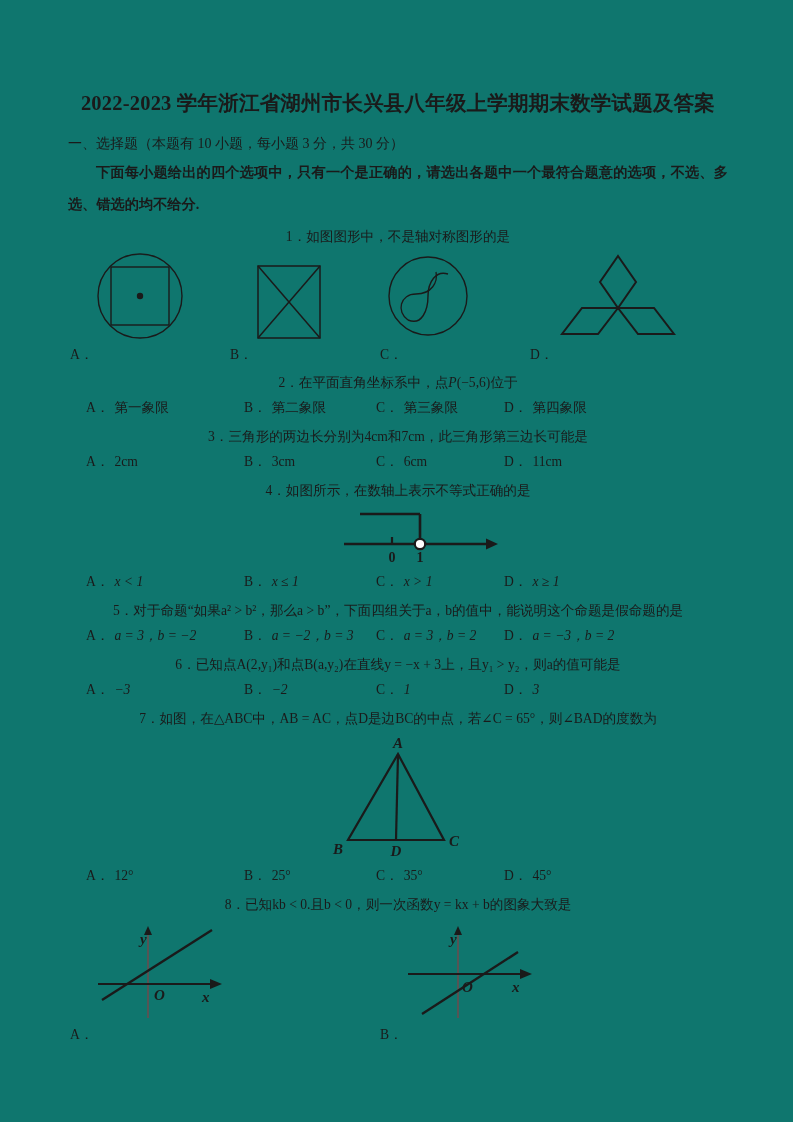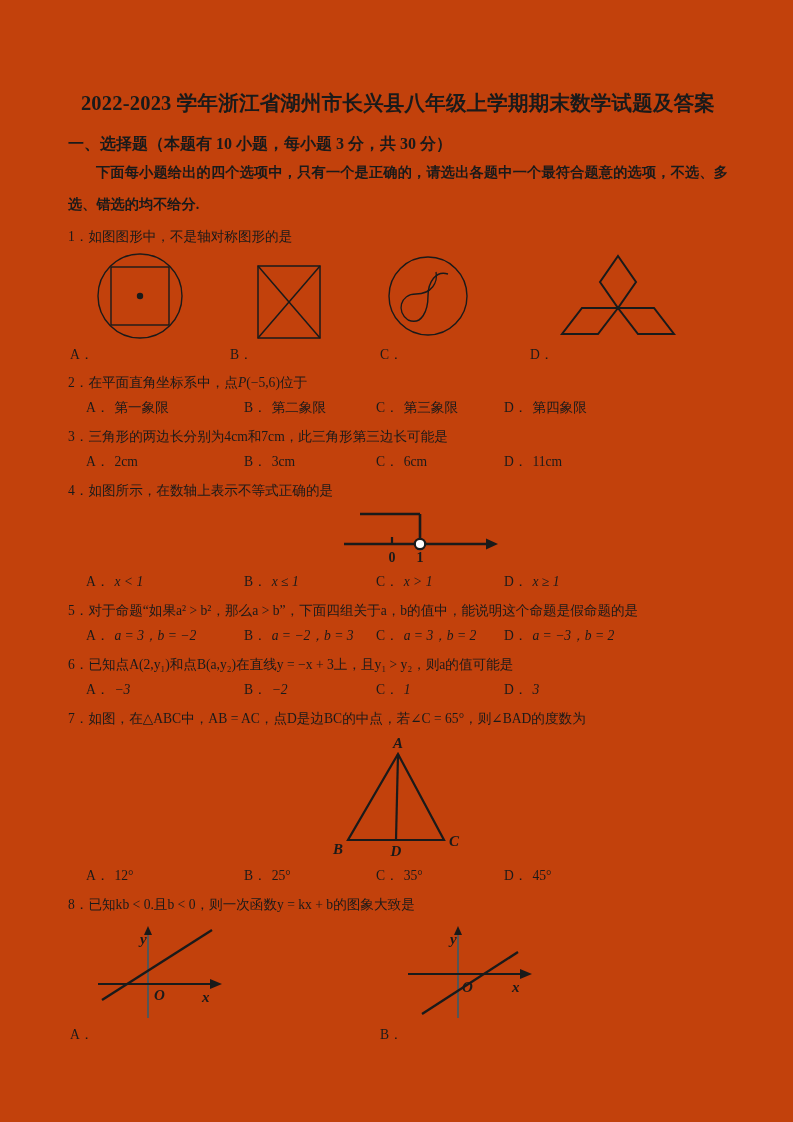--- a/index.html
+++ b/index.html
@@ -13,21 +13,21 @@
     position: relative;
     font-family: "Liberation Serif", "DejaVu Serif", serif;
     color: #1a1a1a;
     overflow: hidden;
   }
   .page {
     position: absolute;
     left: 0; top: 0;
     width: 793px;
     height: 1122px;
-    background: #c2410c;
+    background: #0f766e;
   }
   .content {
     position: absolute;
     left: 68px;
     top: 88px;
     width: 660px;
   }
 
   
   .doc-title {
@@ -36,39 +36,40 @@
     font-size: 20.5px;
     line-height: 31px;
     text-align: center;
     letter-spacing: 0.2px;
     margin: 0 0 14px 0;
     padding: 0 4px;
   }
 
   
   .section-head {
-    font-weight: bold;
-    font-size: 16px;
+    font-weight: normal;
+    font-size: 14px;
     line-height: 21px;
     margin: 0 0 2px 0;
   }
   .section-intro {
     font-weight: bold;
     font-size: 14.2px;
     line-height: 32px;
     text-indent: 28px;
     margin: 0 0 4px 0;
     text-align: justify;
   }
 
   
   .q-stem {
     font-size: 13.6px;
     line-height: 22px;
     margin: 6px 0 2px 0;
+    text-align: center;
   }
 
   
   .opt-row {
     position: relative;
     height: 24px;
     font-size: 13.6px;
     line-height: 24px;
   }
   .opt {

